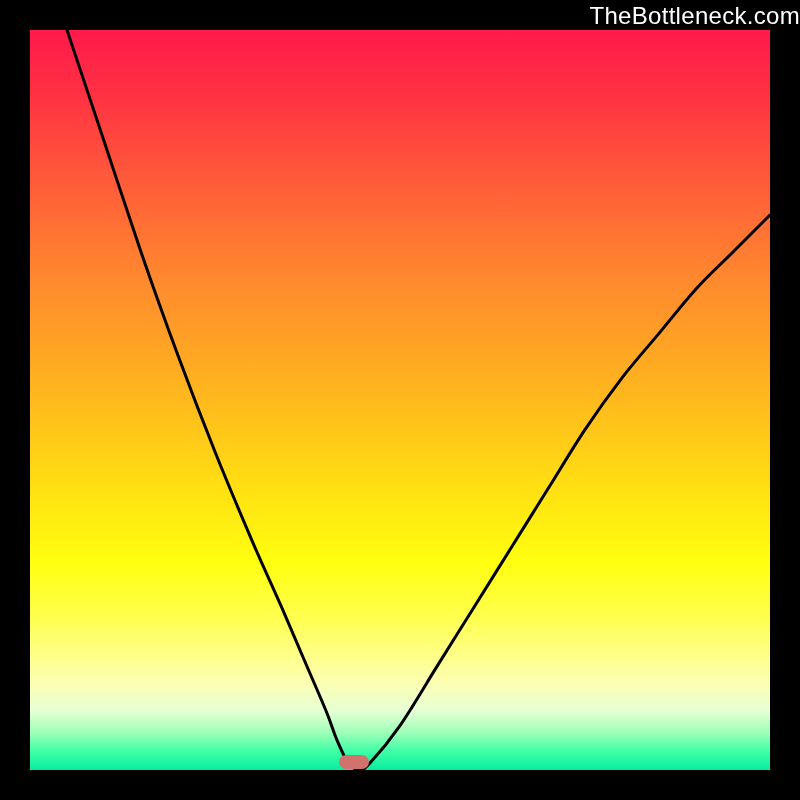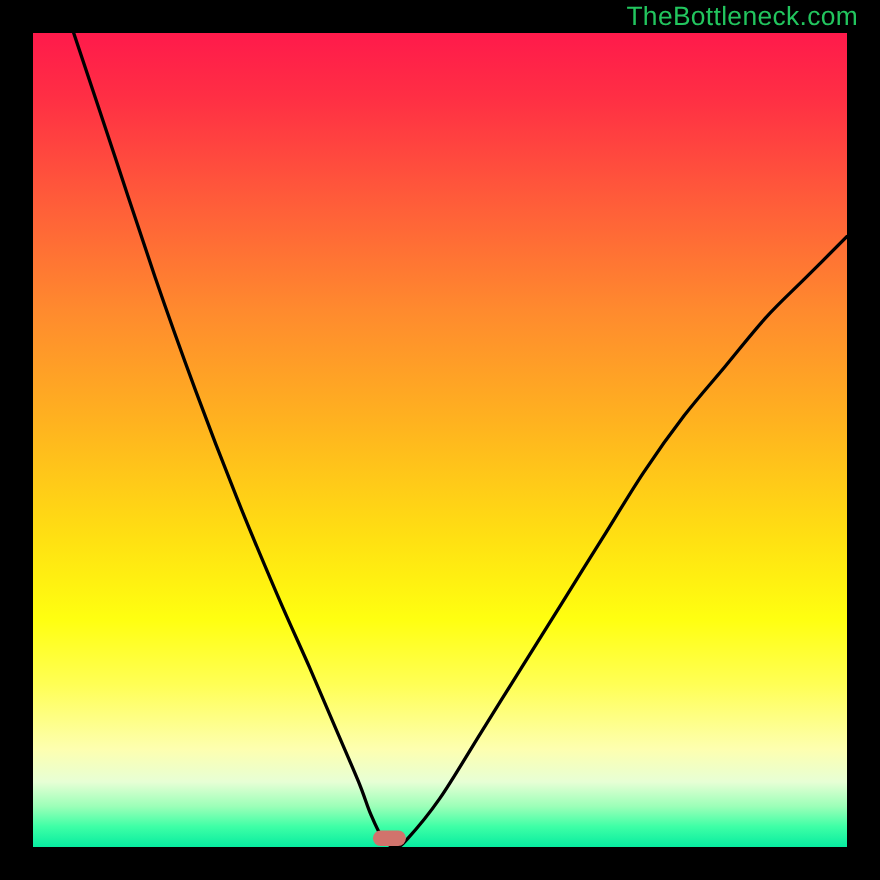--- a/index.html
+++ b/index.html
@@ -13,22 +13,22 @@
   }
   .frame {
     position: relative;
     width: 800px;
     height: 800px;
     background: #000;
   }
   .watermark {
     position: absolute;
     top: 2px;
-    right: 20px;
-    color: #22c55e;
+    right: 0;
+    color: #ffffff;
     font-size: 24px;
     font-weight: 500;
     letter-spacing: 0.3px;
     z-index: 50;
     user-select: none;
   }
   .plot-area {
     position: absolute;
     left: 30px;
     top: 30px;

